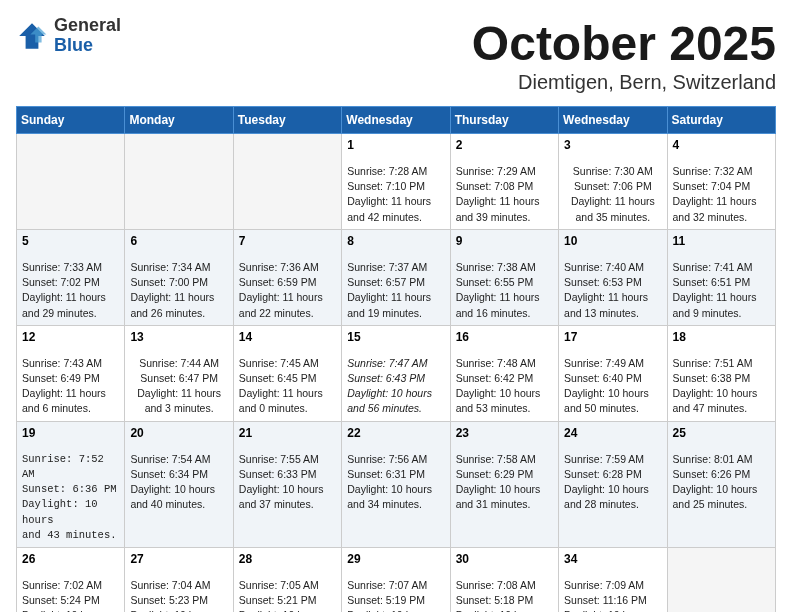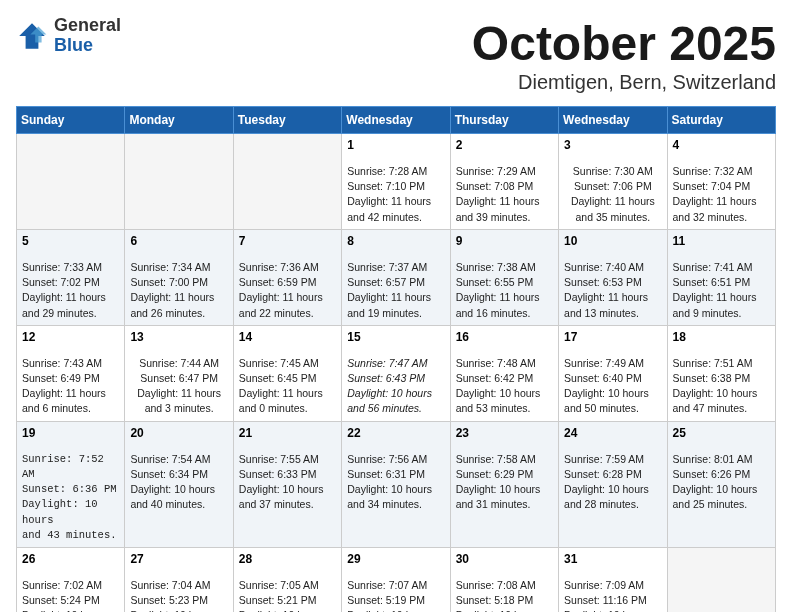--- a/index.html
+++ b/index.html
@@ -335,21 +335,21 @@
 and 12 minutes.</div>
         </td>
         <td>
           <span class="day-num">30</span>
           <div class="day-info" style="white-space: pre-line;">Sunrise: 7:08 AM
 Sunset: 5:18 PM
 Daylight: 10 hours
 and 9 minutes.</div>
         </td>
         <td>
-          <span class="day-num">31</span>
+          <span class="day-num">34</span>
           <div class="day-info" style="white-space: pre-line;">Sunrise: 7:09 AM
 Sunset: 11:16 PM
 Daylight: 10 hours
 and 6 minutes.</div>
         </td>
         <td class="empty"></td>
       </tr>
     </tbody>
 </table>
 

